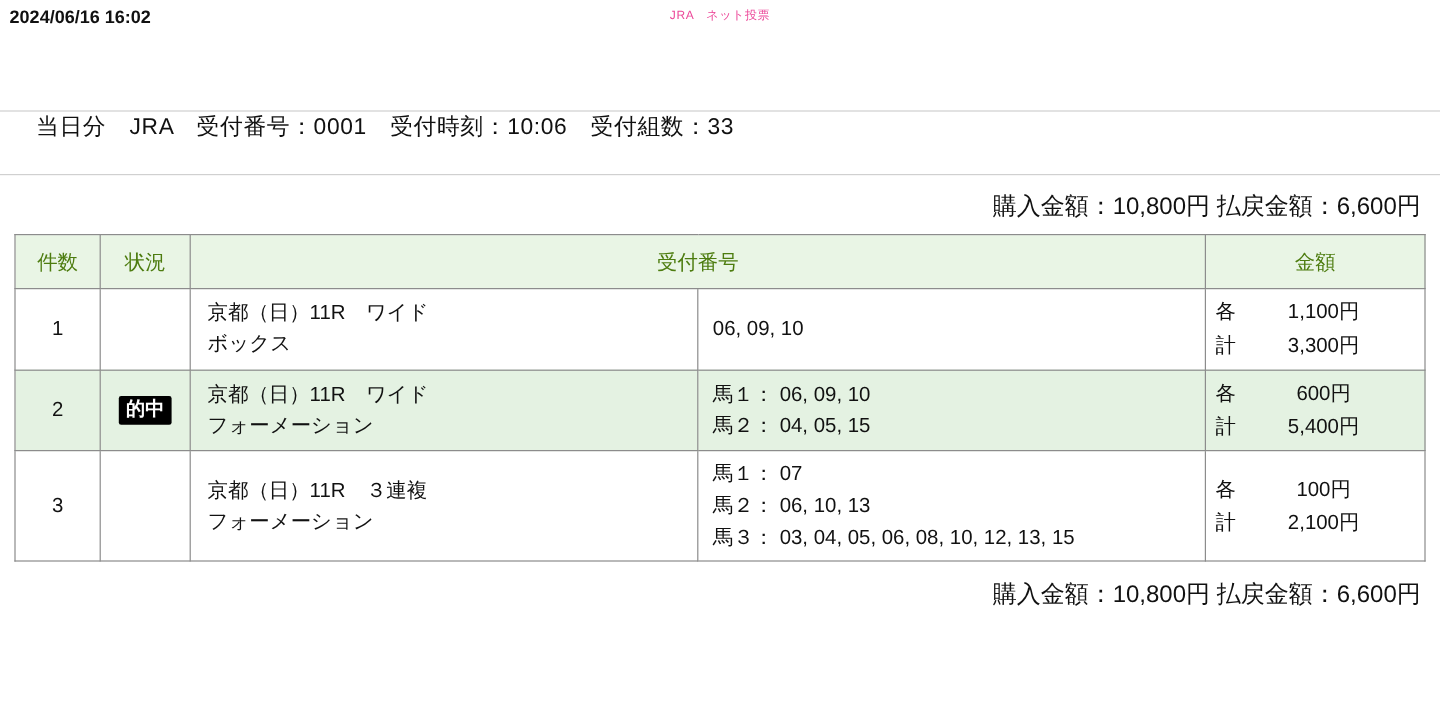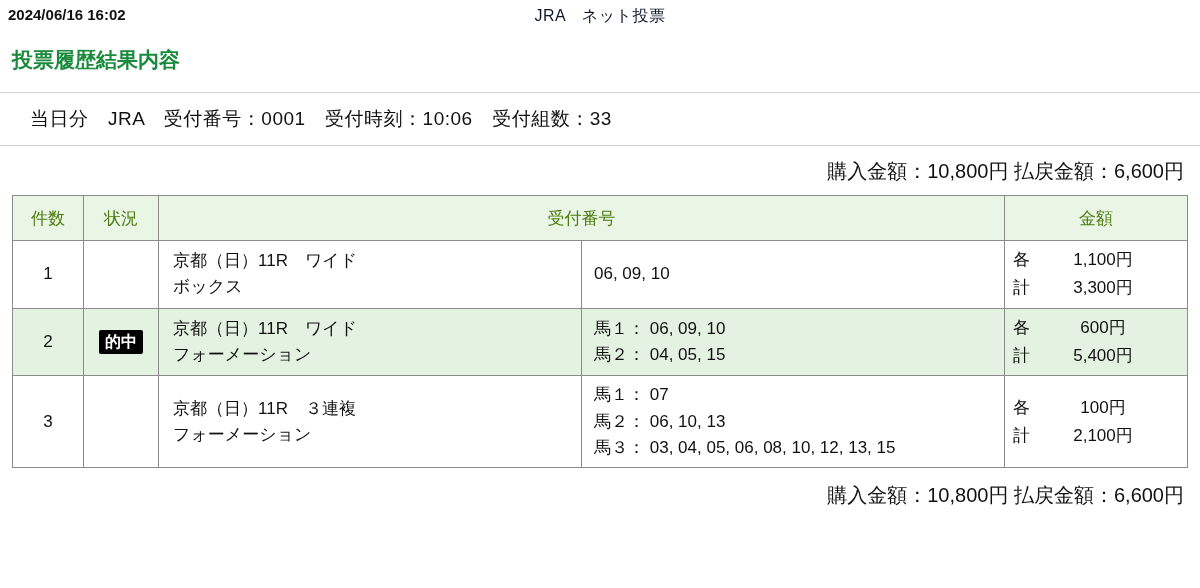--- a/index.html
+++ b/index.html
@@ -31,22 +31,22 @@
     font-size: 15px;
     color: #111;
     font-weight: bold;
   }
   .topbar-title {
     position: absolute;
     left: 0;
     right: 0;
     top: 6px;
     text-align: center;
-    font-size: 16px;
-    color: #0f172a;
+    font-size: 10px;
+    color: #ec4899;
     letter-spacing: 0.5px;
   }
   
   .header {
     position: relative;
     height: 62px;
   }
   .page-title {
     position: absolute;
     left: 12px;
@@ -97,21 +97,21 @@
     font-weight: bold;
     color: #1a8a3c;
     letter-spacing: 0px;
   }
   
   .info-band {
     border-top: 1px solid #d0d0d0;
     border-bottom: 1px solid #d0d0d0;
     height: 54px;
     display: flex;
-    align-items: center;
+    align-items: flex-start;
     padding-left: 30px;
     box-sizing: border-box;
   }
   .info-band .info-text {
     font-size: 19px;
     color: #111;
     letter-spacing: 0.5px;
   }
   
   .totals {
@@ -180,21 +180,20 @@
 <body>
 
 <div class="page">
 
   <div class="topbar">
     <div class="timestamp">2024/06/16 16:02</div>
     <div class="topbar-title">JRA　ネット投票</div>
   </div>
 
   <div class="header">
-    <div class="page-title">投票履歴結果内容</div>
   </div>
 
   <div class="info-band">
     <span class="info-text">当日分　JRA　受付番号：0001　受付時刻：10:06　受付組数：33</span>
   </div>
 
   <div class="totals">
     <span>購入金額：10,800円 払戻金額：6,600円</span>
   </div>
 

